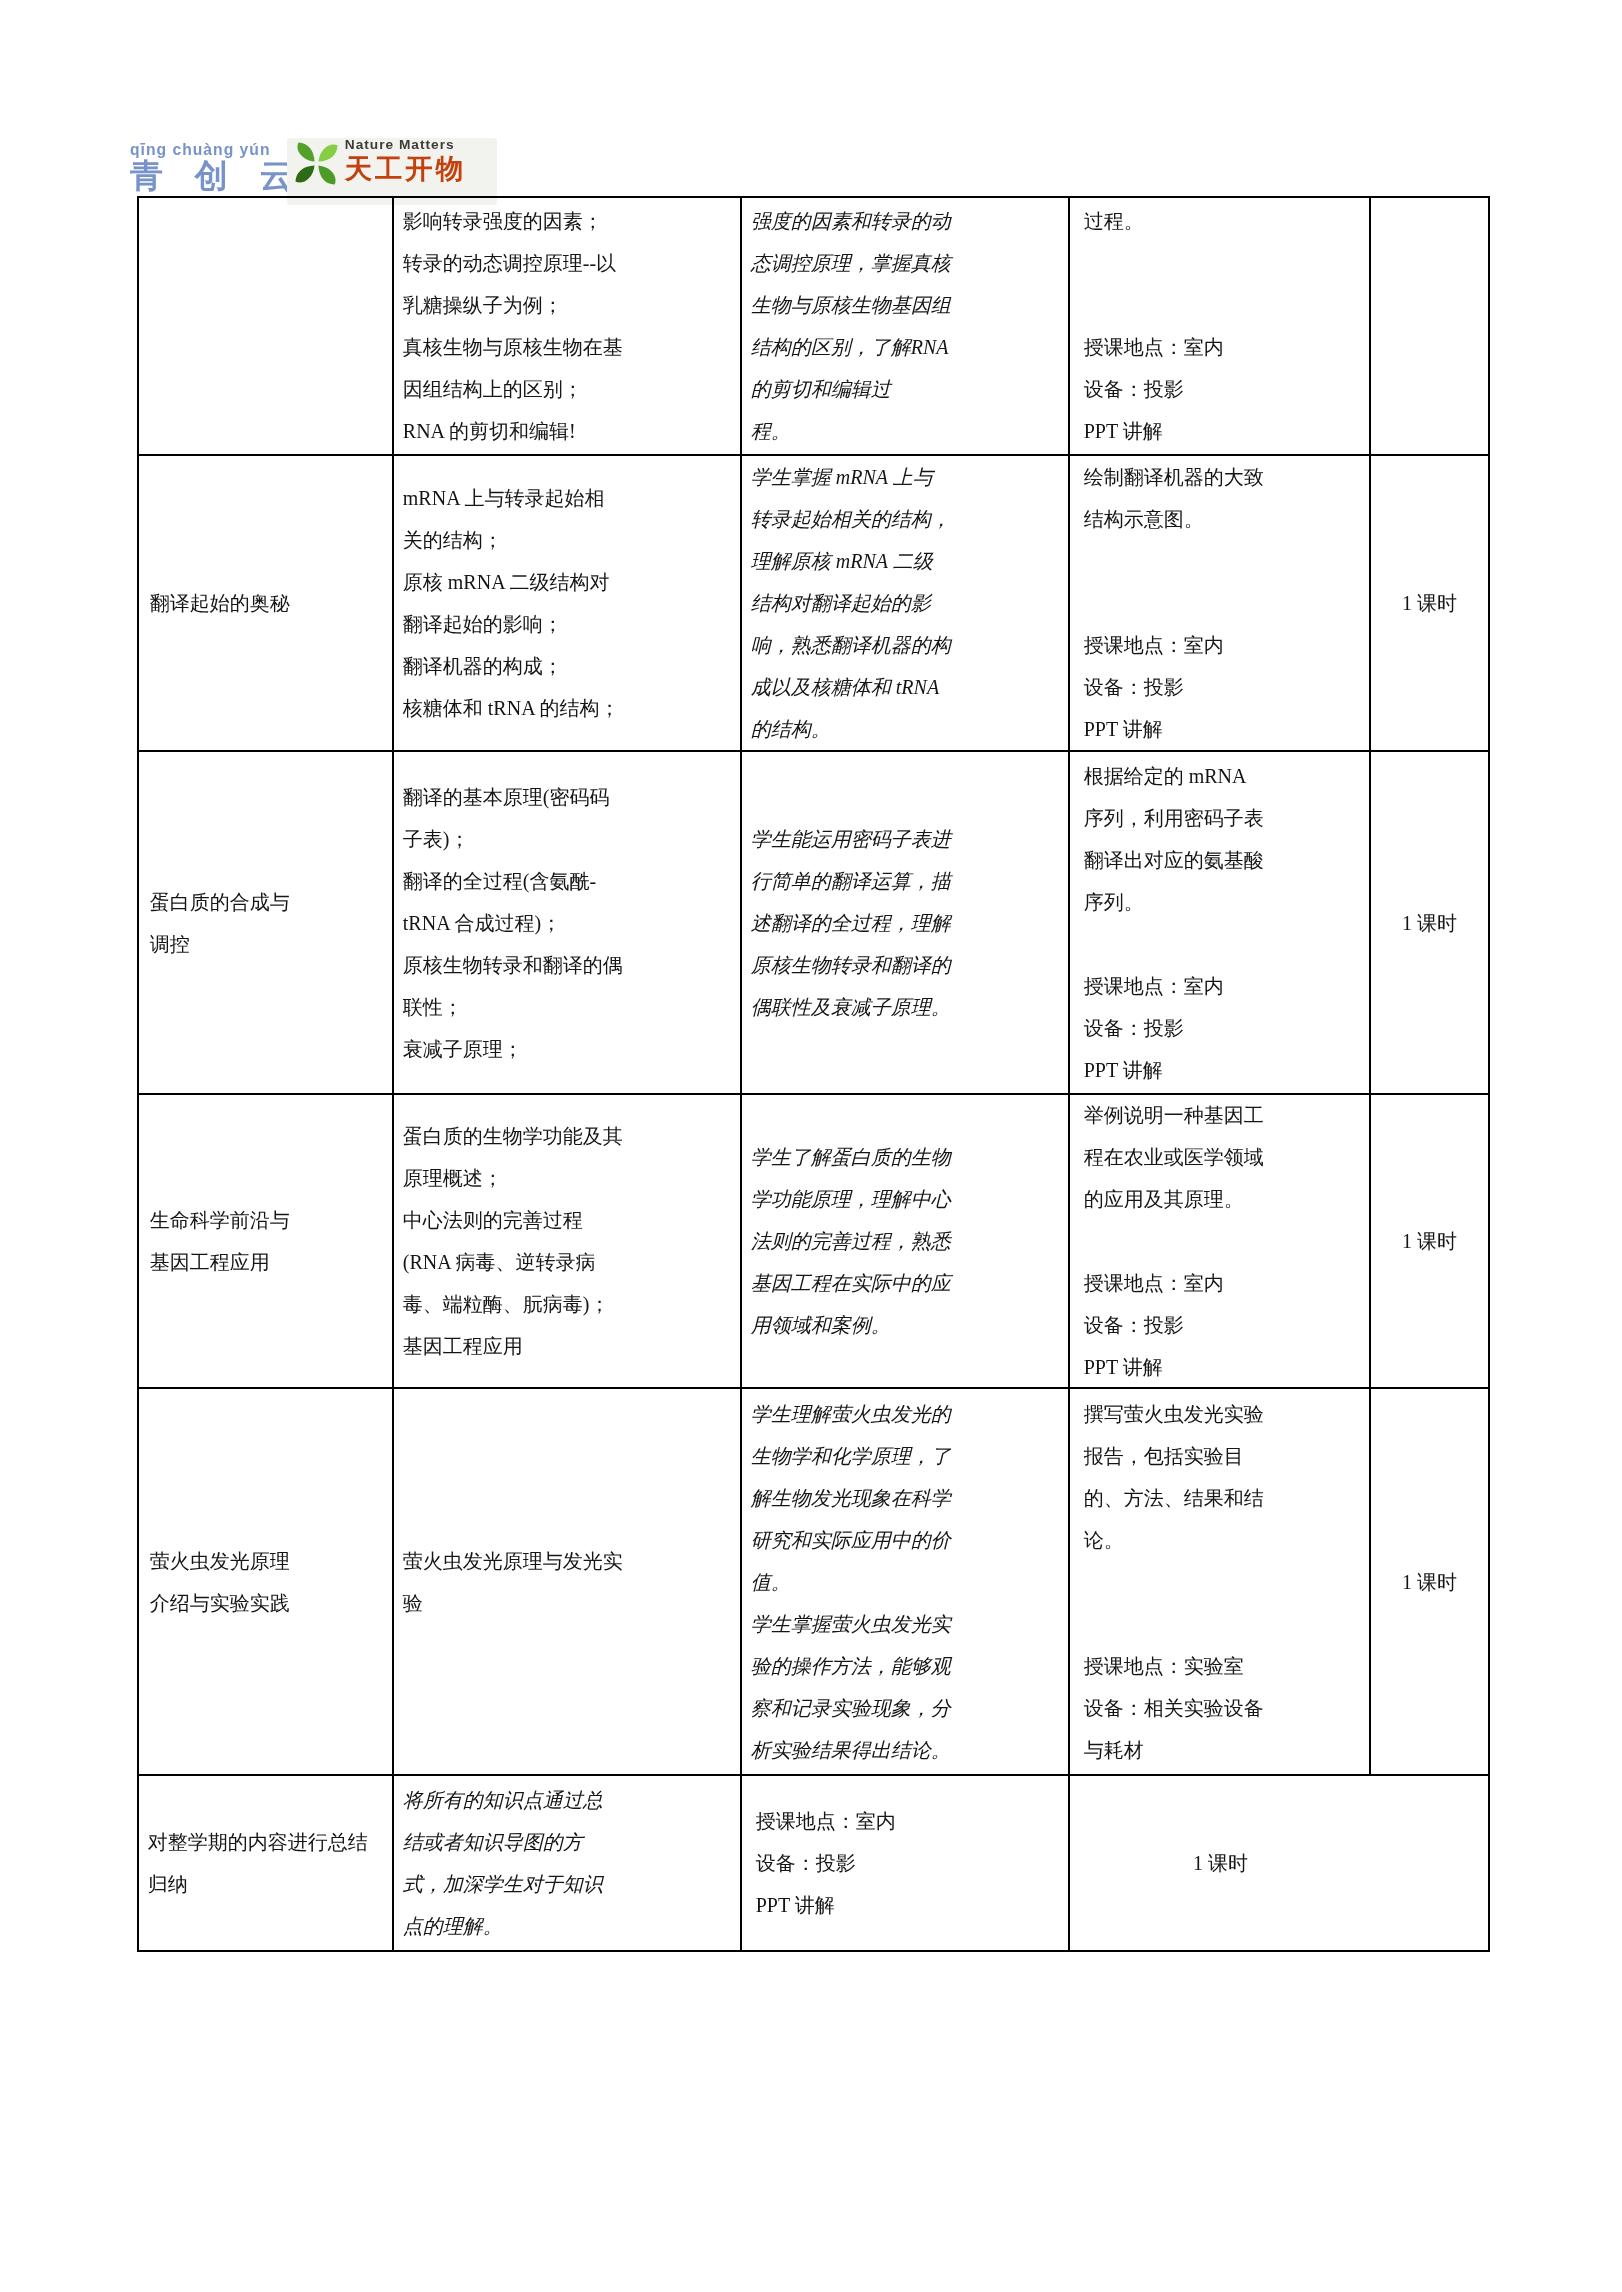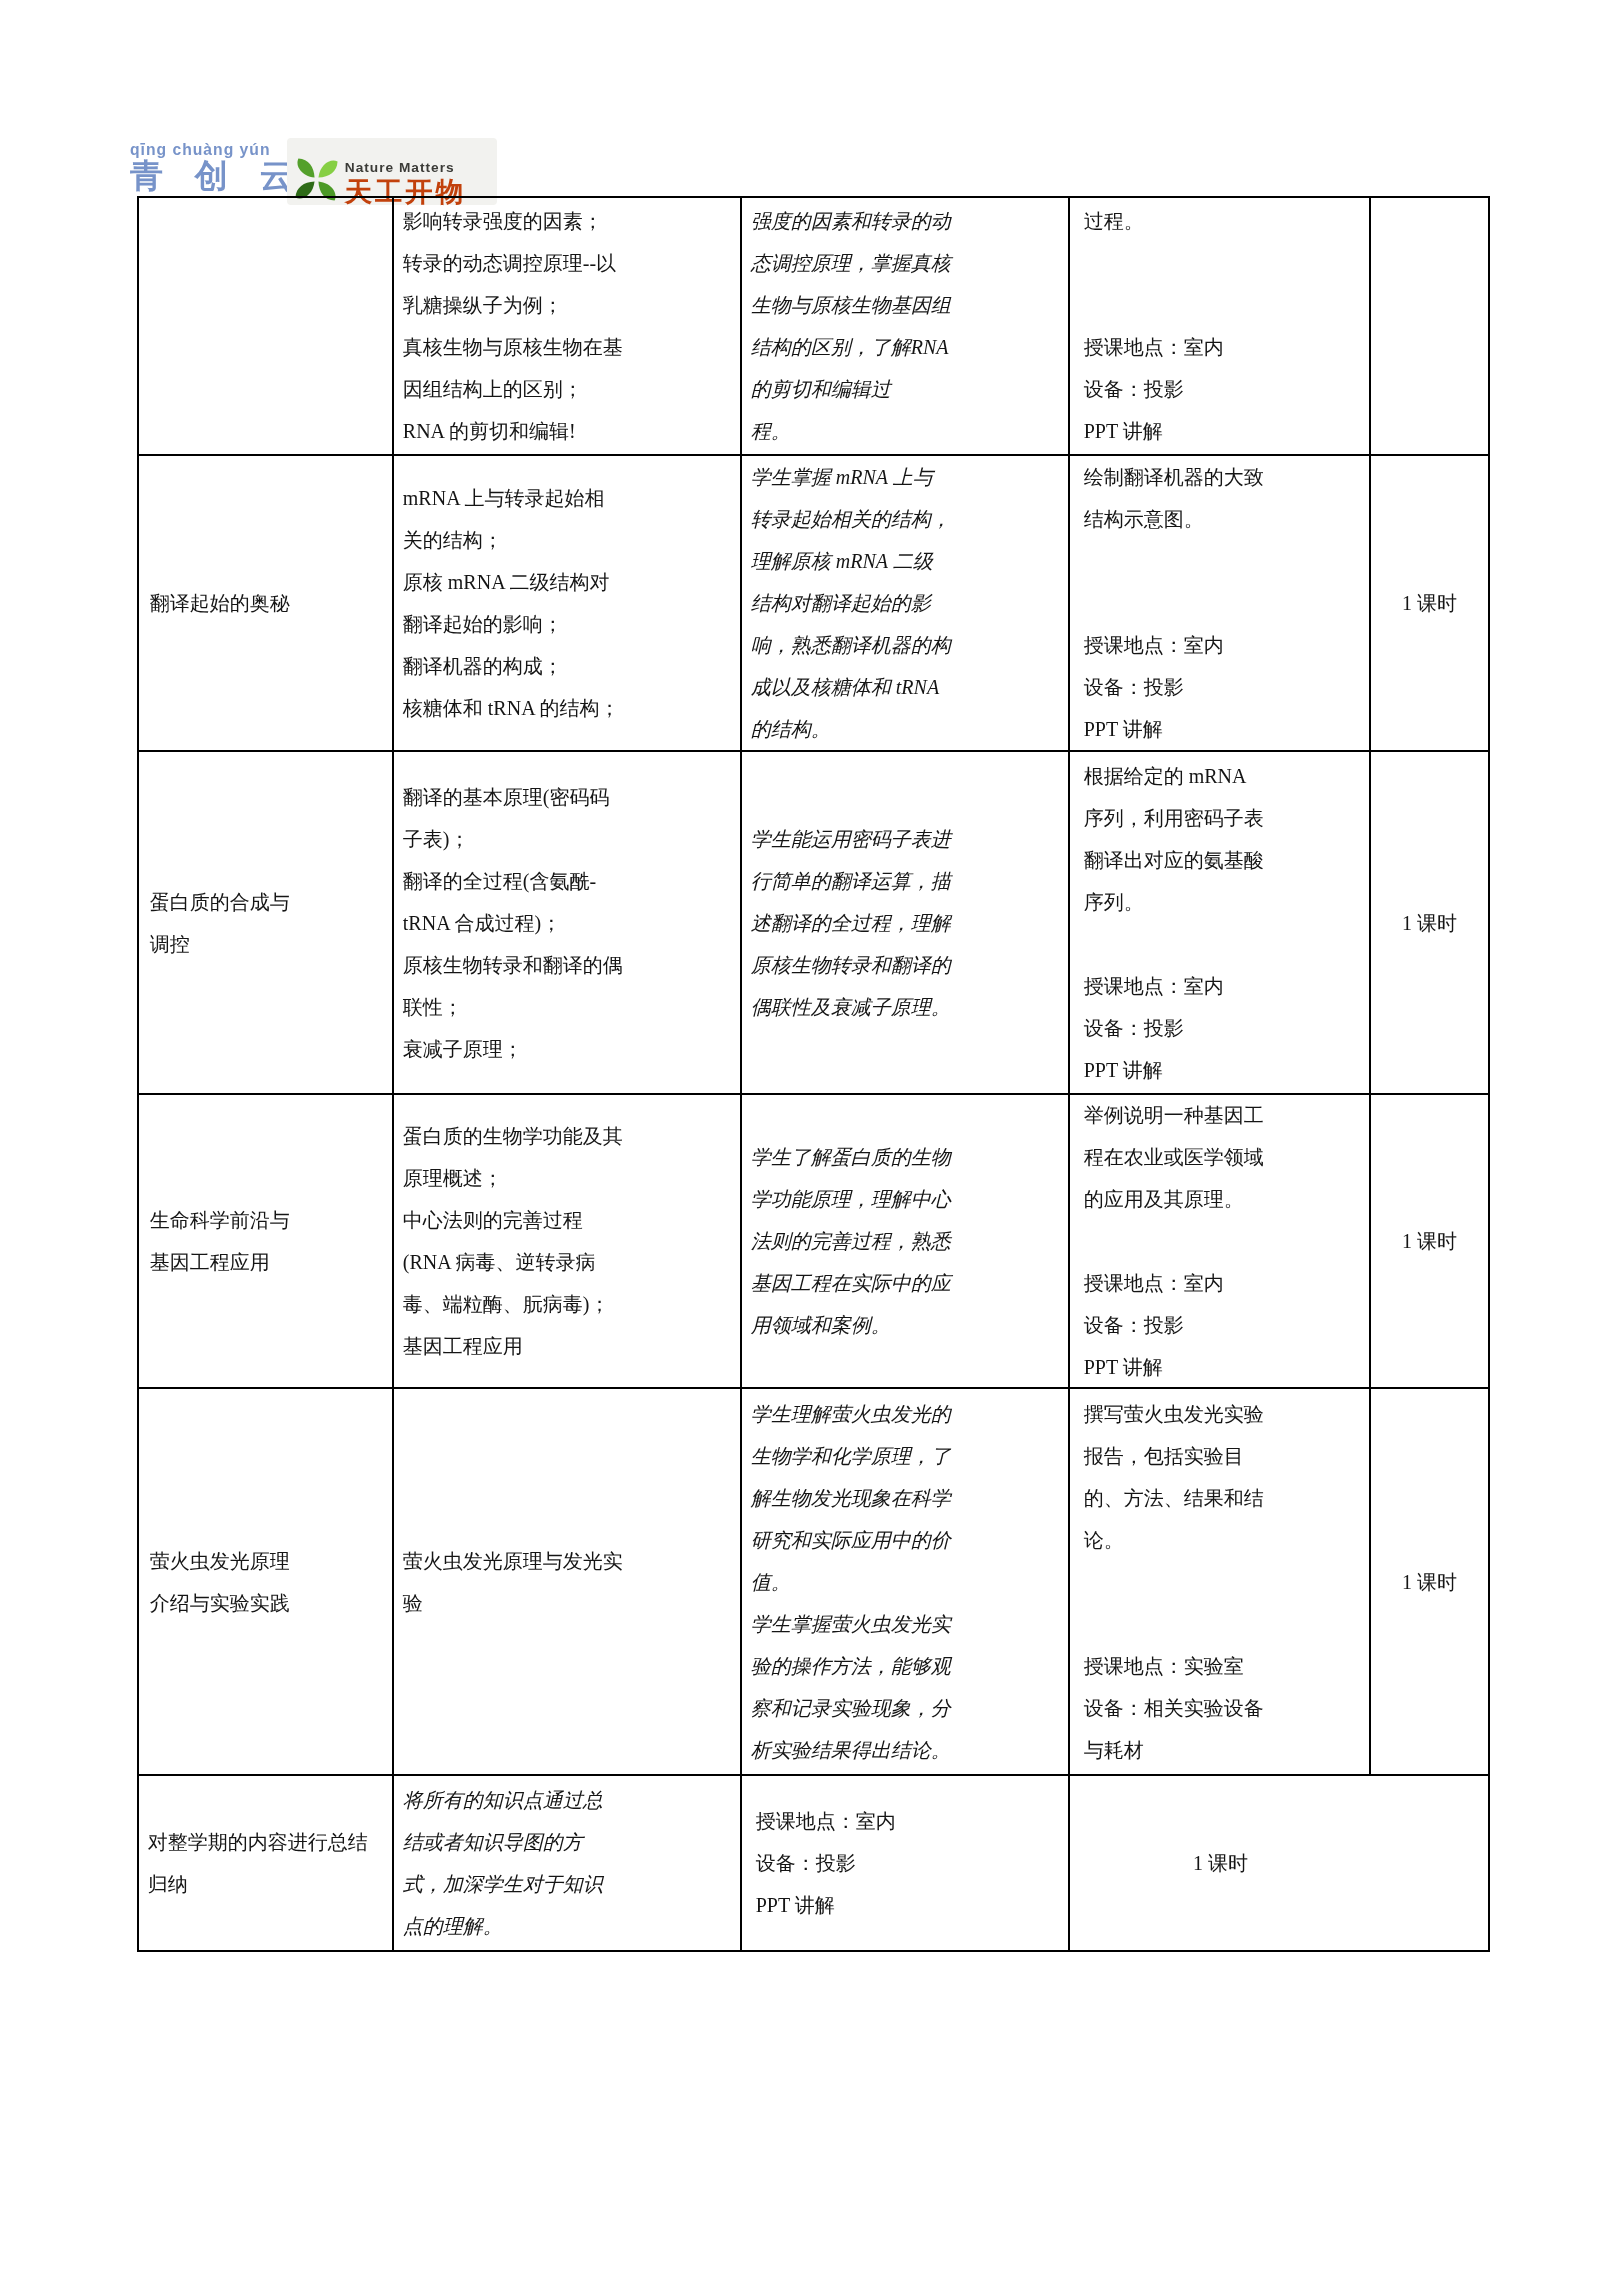--- a/index.html
+++ b/index.html
@@ -8,21 +8,21 @@
     font-family:"Liberation Serif","DejaVu Serif",serif;color:#151515;overflow:hidden;
   }
   
   .qcy{position:absolute;left:105px;top:142px;color:#7793c9;line-height:1;margin-left:25px;}
   .qcy-top{font-family:"Liberation Sans","DejaVu Sans",sans-serif;font-size:15.7px;letter-spacing:1px;font-weight:bold;}
   .qcy-reg{color:#b5b5b5;font-size:10.8px;vertical-align:top;margin-left:17.6px;font-weight:normal;}
   .qcy-main{margin-top:2px;font-size:33px;font-weight:bold;letter-spacing:11.8px;}
   .qcy-suffix{font-size:18.6px;letter-spacing:0;margin-left:2px;font-weight:normal;}
   .tgkw{
     position:absolute;left:287px;top:138px;width:210px;height:67px;background:#f2f2ef;border-radius:3.9px;
-    display:flex;align-items:flex-end;padding:0 5.9px;box-sizing:border-box;
+    display:flex;align-items:flex-start;padding:0 5.9px;box-sizing:border-box;
     font-family:"Liberation Sans","DejaVu Sans",sans-serif;
   }
   .tgkw svg{width:47px;height:51px;flex:0 0 auto;}
   .tgkw-text{margin-left:4.9px;line-height:1;}
   .tgkw-en{font-size:13.7px;font-weight:bold;color:#3b3b37;letter-spacing:1px;}
   .tgkw-cn{font-size:27.4px;font-weight:bold;color:#c2410c;letter-spacing:2.9px;margin-top:2.9px;}
   
   .course-table{
     position:absolute;left:137px;top:196px;
     display:grid;

